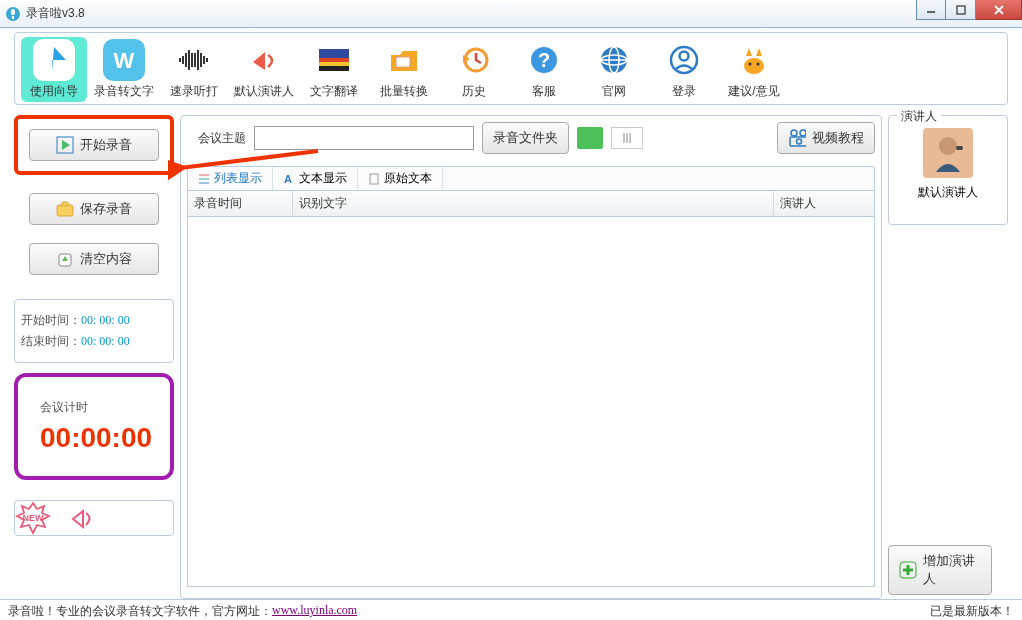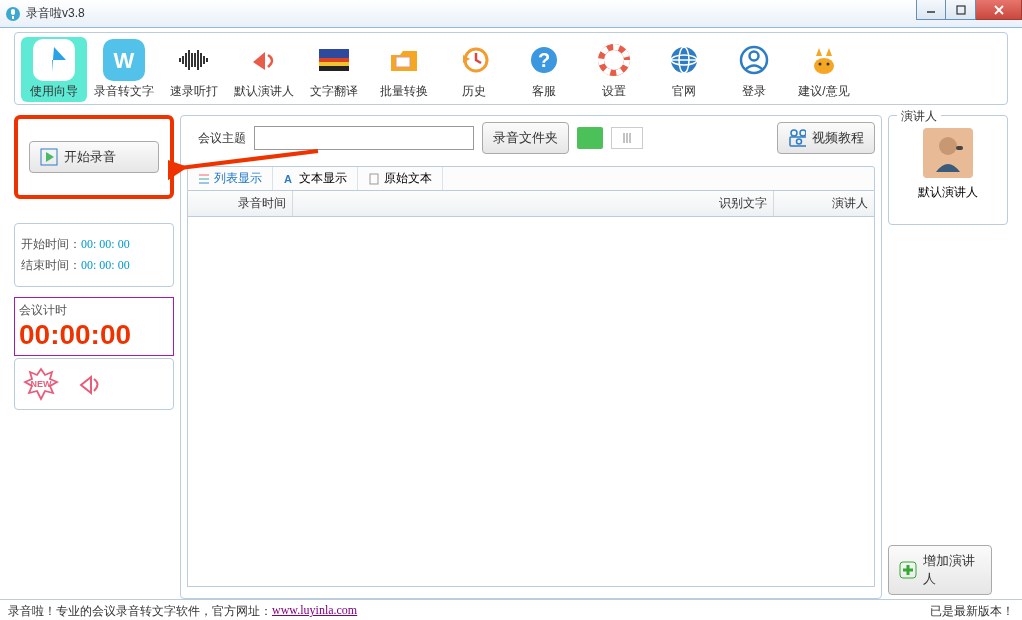--- a/index.html
+++ b/index.html
@@ -25,47 +25,47 @@
 
 .main { display: flex; padding: 10px 14px 0; gap: 6px; height: 494px; }
 .leftpanel { width: 160px; display: flex; flex-direction: column; }
 .midpanel { flex: 1; border: 1px solid #bcd; border-radius: 4px; padding: 6px; position: relative; }
 .rightpanel { width: 120px; display: flex; flex-direction: column; }
 
 
 .hlbox { border: 4px solid #e30; border-radius: 6px; padding: 10px 6px; display:flex; justify-content:center; }
 .btn { background: linear-gradient(#fbfbfb,#e6e6e6); border: 1px solid #aaa; border-radius: 4px; padding: 6px 10px; display: flex; align-items: center; gap: 6px; cursor: pointer; font-size: 13px; color: #333; }
 .btn .bi { width: 18px; height: 18px; display:flex; align-items:center; justify-content:center; }
-.leftpanel .btn { width: 130px; justify-content: flex-start; margin: 12px auto; }
+.leftpanel .btn { width: 130px; justify-content: center; margin: 0 auto; }
 .leftpanel .btnrow { margin-top: 18px; }
 
 .timespanel { border: 1px solid #bcd; border-radius: 4px; margin-top: 24px; padding: 8px 6px; font-family: SimSun, monospace; }
 .timespanel div { margin: 4px 0; color: #555; }
 .timespanel .tv { color: #09c; font-family: Liberation Serif, serif; }
-.mtimer { border: 1px solid #a21caf; border-radius: 0; margin-top: 10px; padding: 4px; }
+.mtimer { border: 4px solid #a21caf; border-radius: 12px; margin-top: 10px; padding: 22px; }
 .mtimer .lbl { color: #555; font-size: 12px; }
-.mtimer .big { color: #e30; font-size: 28px; font-weight: bold; margin-top: 0; font-family: Arial; }
-.newrow { border: 1px solid #bcd; border-radius: 4px; margin-top: 2px; padding: 8px; display:flex; gap: 18px; align-items:center; justify-content:flex-start; }
+.mtimer .big { color: #e30; font-size: 28px; font-weight: bold; margin-top: 6px; font-family: Arial; }
+.newrow { border: 1px solid #bcd; border-radius: 4px; margin-top: 20px; display:flex; gap: 18px; align-items:center; justify-content:flex-start; }
 
 
 .toprow { display: flex; align-items: center; gap: 8px; margin-left: 11px; }
 .toprow .lab { color: #333; }
 .toprow input.topic { width: 220px; height: 24px; border: 1px solid #999; }
 .colorsq { width: 26px; height: 22px; background: #4cc15a; border-radius: 2px; }
 .switchbox { width: 32px; height: 22px; background:#fff; border:1px solid #ccc; display:flex; align-items:center; justify-content:center; }
 .vidbtn { margin-left: auto; }
 .vidbtn .bi svg { stroke:#2d7cc5; }
 
 .tabs { margin-top: 12px; display: flex; border: 1px solid #bcd; border-radius: 3px 3px 0 0; background: #fcfcfc; }
 .tab { padding: 3px 10px; border-right: 1px solid #dbe3ea; display: flex; align-items: center; gap: 4px; cursor: pointer; }
 .tab.active { color: #1e77c9; }
 .tabic { width:12px; height:12px; }
 
 .table-head { display: flex; background: linear-gradient(#fcfcfc,#eef1f3); border: 1px solid #bcd; border-top: none; }
-.th { padding: 4px 6px; border-right: 1px solid #d2dbe2; text-align: right; color: #333; }
+.th { padding: 4px 6px; border-right: 1px solid #d2dbe2; text-align: left; color: #333; }
 .th.c1 { width: 105px; }
 .th.c2 { flex: 1; }
 .th.c3 { width: 100px; border-right: none; }
 .table-body { border: 1px solid #bcd; border-top: none; height: 370px; }
 
 
 .rgroup { border: 1px solid #bcd; border-radius: 4px; padding-top: 8px; position: relative; text-align: center; }
 .rgroup .glabel { position: absolute; top: -8px; left: 8px; background: #fff; padding: 0 4px; color: #333; font-size: 12px; }
 .speaker { display: flex; flex-direction: column; align-items: center; margin-top: 4px; }
 .speaker-img { width: 50px; height: 50px; background: #e8ba96; border-radius: 4px; display:flex; align-items:center; justify-content:center; }
@@ -193,29 +193,20 @@
         <div class="ticon" style="background:#ffffff">
           <svg width="30" height="30">
             <circle cx="15" cy="15" r="13" fill="#3b97e0"></circle>
             <text x="15" y="22" text-anchor="middle" font-size="20" font-weight="bold" fill="#fff">?</text>
           </svg>
         </div>
         <div class="tlabel">客服</div>
       </div>
       <div class="tool">
         <div class="ticon" style="background:#ffffff">
-          <svg width="32" height="32">
-            <circle cx="16" cy="16" r="13" fill="none" stroke="#e85c48" stroke-width="6"></circle>
-            <circle cx="16" cy="16" r="13" fill="none" stroke="#fff" stroke-width="6" stroke-dasharray="6 6"></circle>
-          </svg>
-        </div>
-        <div class="tlabel">设置</div>
-      </div>
-      <div class="tool">
-        <div class="ticon" style="background:#ffffff">
           <svg width="30" height="30">
             <circle cx="15" cy="15" r="13" fill="#2d7cc5"></circle>
             <ellipse cx="15" cy="15" rx="13" ry="5" fill="none" stroke="#fff" stroke-width="1.5"></ellipse>
             <ellipse cx="15" cy="15" rx="5" ry="13" fill="none" stroke="#fff" stroke-width="1.5"></ellipse>
             <line x1="2" y1="15" x2="28" y2="15" stroke="#fff" stroke-width="1.5"></line>
           </svg>
         </div>
         <div class="tlabel">官网</div>
       </div>
       <div class="tool">
@@ -250,20 +241,42 @@
       <div class="btn">
         <span class="bi">
             <svg width="18" height="18">
               <rect x="1" y="1" width="16" height="16" fill="none" stroke="#2d7cc5"></rect>
               <polygon points="6,4 14,9 6,14" fill="#4ab96a"></polygon>
             </svg>
           </span>
         <span>开始录音</span>
       </div>
     </div>
+    <div class="btnrow">
+        <div class="btn">
+      <span class="bi">
+            <svg width="18" height="16">
+              <rect x="1" y="4" width="16" height="11" rx="2" fill="#f8cf5b" stroke="#d9a43c"></rect>
+              <rect x="6" y="1" width="6" height="4" rx="1" fill="#f8cf5b" stroke="#d9a43c"></rect>
+            </svg>
+          </span>
+      <span>保存录音</span>
+    </div>
+      </div>
+    <div class="btnrow">
+        <div class="btn">
+      <span class="bi">
+            <svg width="18" height="16">
+              <rect x="3" y="3" width="12" height="12" rx="2" fill="#fff" stroke="#888"></rect>
+              <path d="M9 5 L12 10 L6 10 Z" fill="#5cb85c"></path>
+            </svg>
+          </span>
+      <span>清空内容</span>
+    </div>
+      </div>
 
     <div class="timespanel">
       <div><span>开始时间：</span><span class="tv">00: 00: 00</span></div>
       <div><span>结束时间：</span><span class="tv">00: 00: 00</span></div>
     </div>
 
     <div class="mtimer">
       <div class="lbl">会议计时</div>
       <div class="big">00:00:00</div>
     </div>

